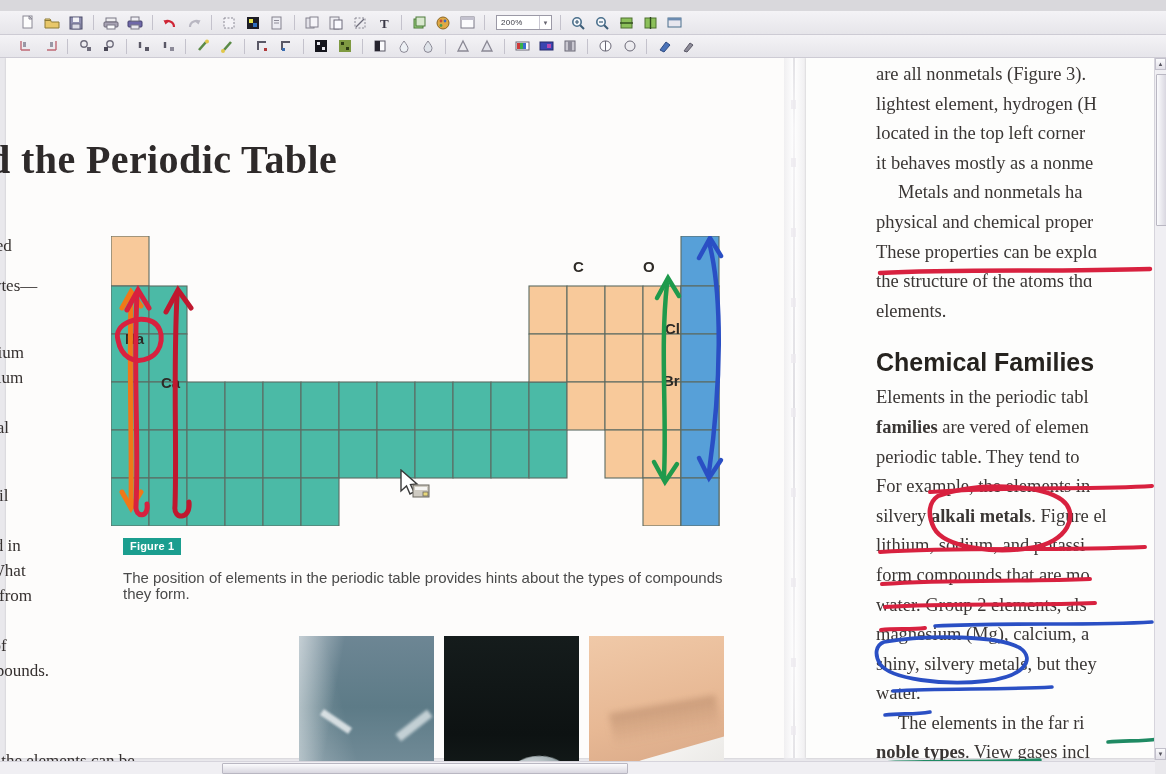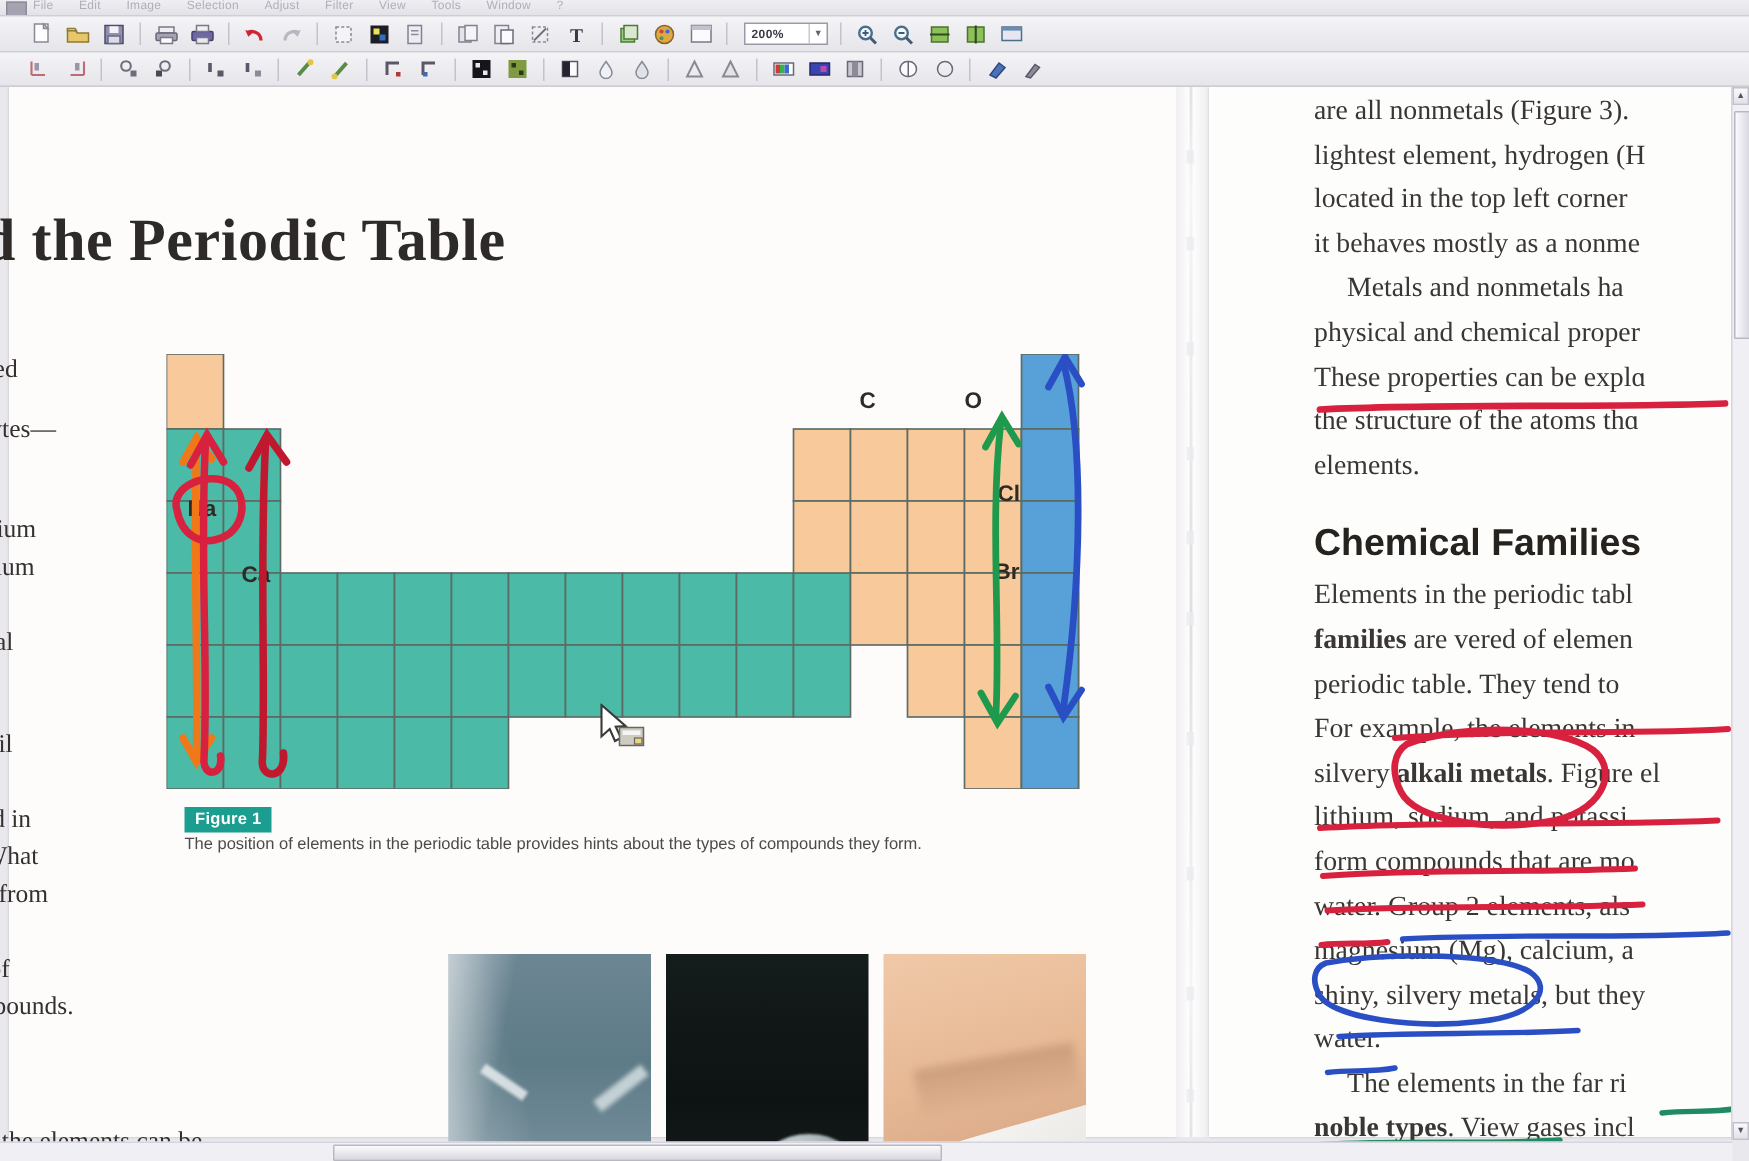--- a/index.html
+++ b/index.html
@@ -49,21 +49,21 @@
     position:relative;
   }
   .tbtn svg{display:block;filter:blur(.25px);}
   .zoombox{
     width:56px;height:15px;background:#fff;border:1px solid #9b99a6;
     display:flex;align-items:center;margin-left:6px;flex:none;
     box-sizing:border-box;
   }
   .zoomval{
     font-size:8px;color:#3a3a44;padding-left:4px;letter-spacing:.3px;
-    font-weight:bold;filter:blur(.3px);flex:1;
+    font-weight:normal;filter:blur(.3px);flex:1;
   }
   .zoomarrow{
     width:11px;height:100%;display:flex;align-items:center;justify-content:center;
     border-left:1px solid #c9c7d2;color:#66646f;font-size:6px;
   }
 
   
   .canvas{
     position:absolute;left:0;top:58px;width:1166px;height:716px;
     background:#e7e6ea;overflow:hidden;
@@ -118,21 +118,21 @@
   
   .fig{position:absolute;left:105px;top:178px;width:620px;height:288px;}
   .ptable{position:absolute;left:0;top:0;}
   .cap{position:absolute;left:117px;top:478px;width:615px;}
   .figtag{
     display:inline-block;background:#1b9e8f;color:#fff;
     font-size:11px;font-weight:bold;padding:2px 7px 3px 7px;
     letter-spacing:.2px;
   }
   .captxt{
-    margin-top:0;font-size:11px;line-height:16px;color:#4a4a4a;
+    margin-top:15px;font-size:15px;line-height:16px;color:#4a4a4a;
     font-family:"Liberation Sans", sans-serif;max-width:600px;
   }
 
   
   .photos{position:absolute;left:293px;top:578px;display:flex;gap:10px;}
   .photo{width:135px;height:178px;position:relative;overflow:hidden;}
   .ph1{background:
       linear-gradient(100deg,rgba(255,255,255,.55),rgba(255,255,255,0) 28%),
       linear-gradient(75deg,rgba(255,255,255,.35),rgba(255,255,255,0) 40%),
       linear-gradient(180deg,#6d8694,#5d7b87 40%,#708a96 70%,#54727f);
@@ -223,33 +223,20 @@
   .edgemark{position:absolute;width:5px;height:9px;background:#eceaef;opacity:.8;}
 
   
   .cursor{position:absolute;left:399px;top:411px;pointer-events:none;}
 </style>
 </head>
 <body>
 
 <div class="app">
 
-  <div class="menubar">
-    <div class="app-ico"></div>
-    <span class="mi">File</span>
-    <span class="mi">Edit</span>
-    <span class="mi">Image</span>
-    <span class="mi">Selection</span>
-    <span class="mi">Adjust</span>
-    <span class="mi">Filter</span>
-    <span class="mi">View</span>
-    <span class="mi">Tools</span>
-    <span class="mi">Window</span>
-    <span class="mi">?</span>
-  </div>
 
   <div class="tbrow tbrow1">
     <div class="tgrp">
       <div class="tbtn">
         <svg width="14" height="15">
             <rect x="2" y="1" width="9" height="12" fill="#fdfdfd" stroke="#8a8894"></rect>
             <path d="M8 1 L11 4 L8 4 Z" fill="#dedce4" stroke="#8a8894"></path>
           </svg>
       </div>
       <div class="tbtn">

